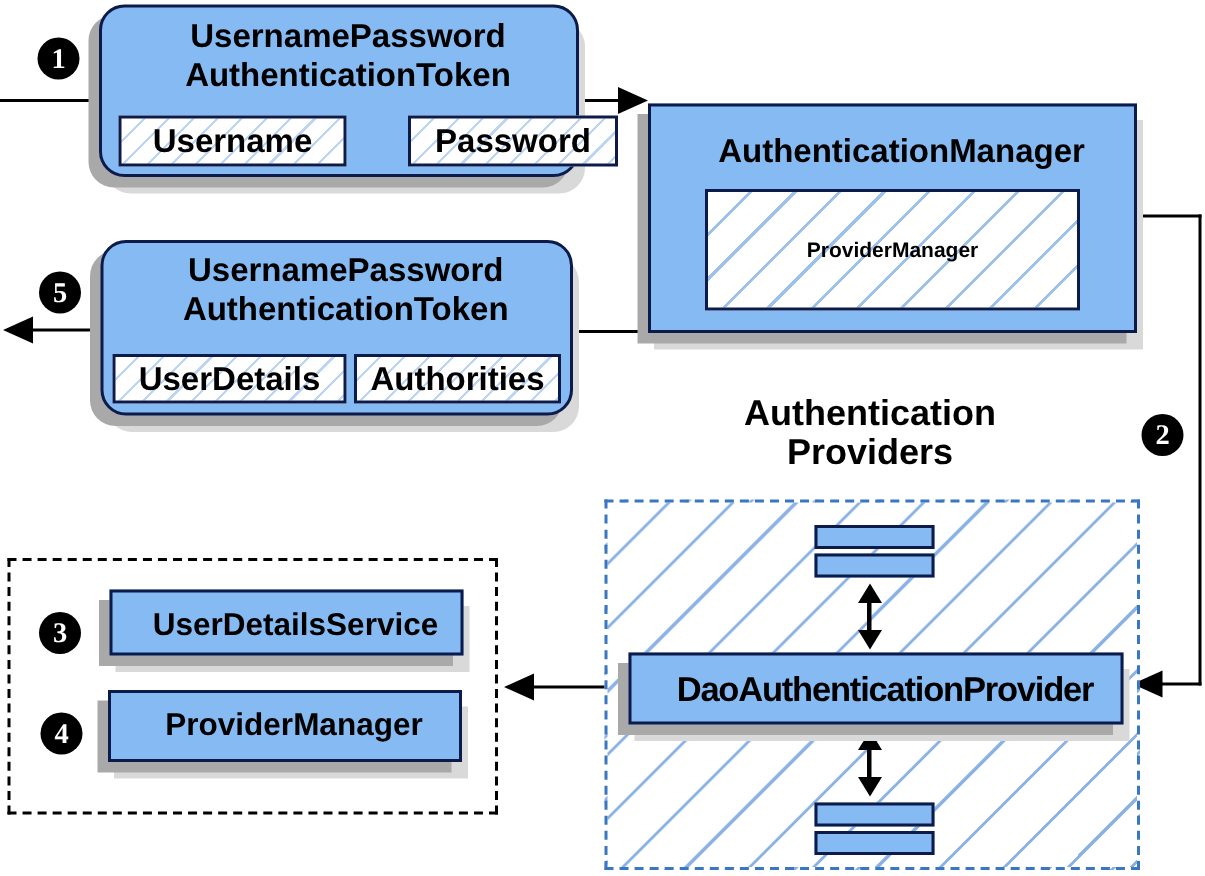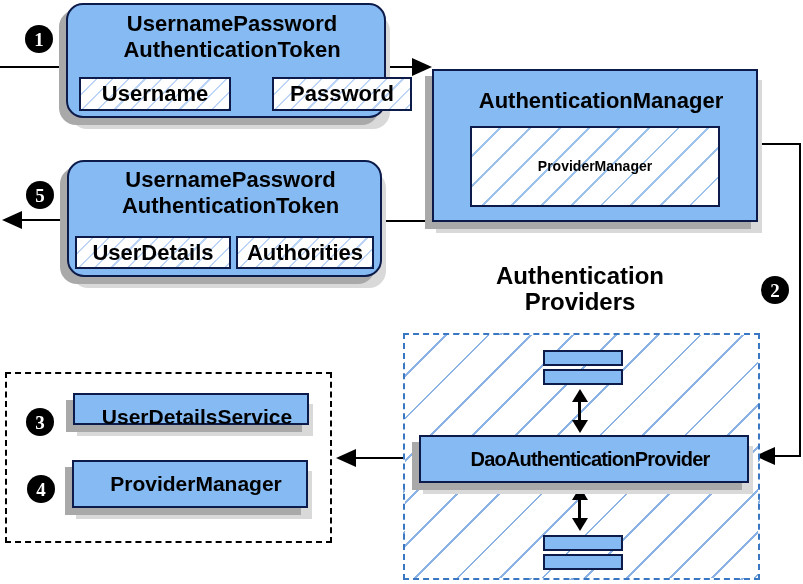--- a/index.html
+++ b/index.html
@@ -130,19 +130,19 @@
     <div class="ah ah-up" style="left:572px;top:389px;"></div>
     <div class="dvline" style="left:578px;top:399px;height:24px;"></div>
     <div class="ah ah-down" style="left:572px;top:420px;"></div>
   </div>
   <div>
     <div class="ah ah-up" style="left:572px;top:487px;"></div>
     <div class="dvline" style="left:578px;top:497px;height:24px;"></div>
     <div class="ah ah-down" style="left:572px;top:518px;"></div>
   </div>
 
-  <div class="bluebox shadow2 boxtitle" style="left:419px;top:435px;width:330px;height:48px;font-size:20px;line-height:44px;letter-spacing:-0.8px;">DaoAuthenticationProvider</div>
+  <div class="bluebox shadow2 boxtitle" style="left:419px;top:435px;width:330px;height:48px;font-size:23px;line-height:44px;letter-spacing:-0.8px;">DaoAuthenticationProvider</div>
 
   <div class="dash-black" style="left:5px;top:372px;width:327px;height:171px;"></div>
-  <div class="bluebox shadow2 boxtitle" style="left:73px;top:393px;width:236px;height:32px;font-size:21px;line-height:44px;text-align:center;">UserDetailsService</div>
+  <div class="bluebox shadow2 boxtitle" style="left:73px;top:393px;width:236px;height:44px;font-size:21px;line-height:44px;text-align:center;">UserDetailsService</div>
   <div class="bluebox shadow2 boxtitle" style="left:72px;top:460px;width:236px;height:48px;font-size:21px;line-height:44px;">ProviderManager</div>
 
 </div>
 
 </body></html>

